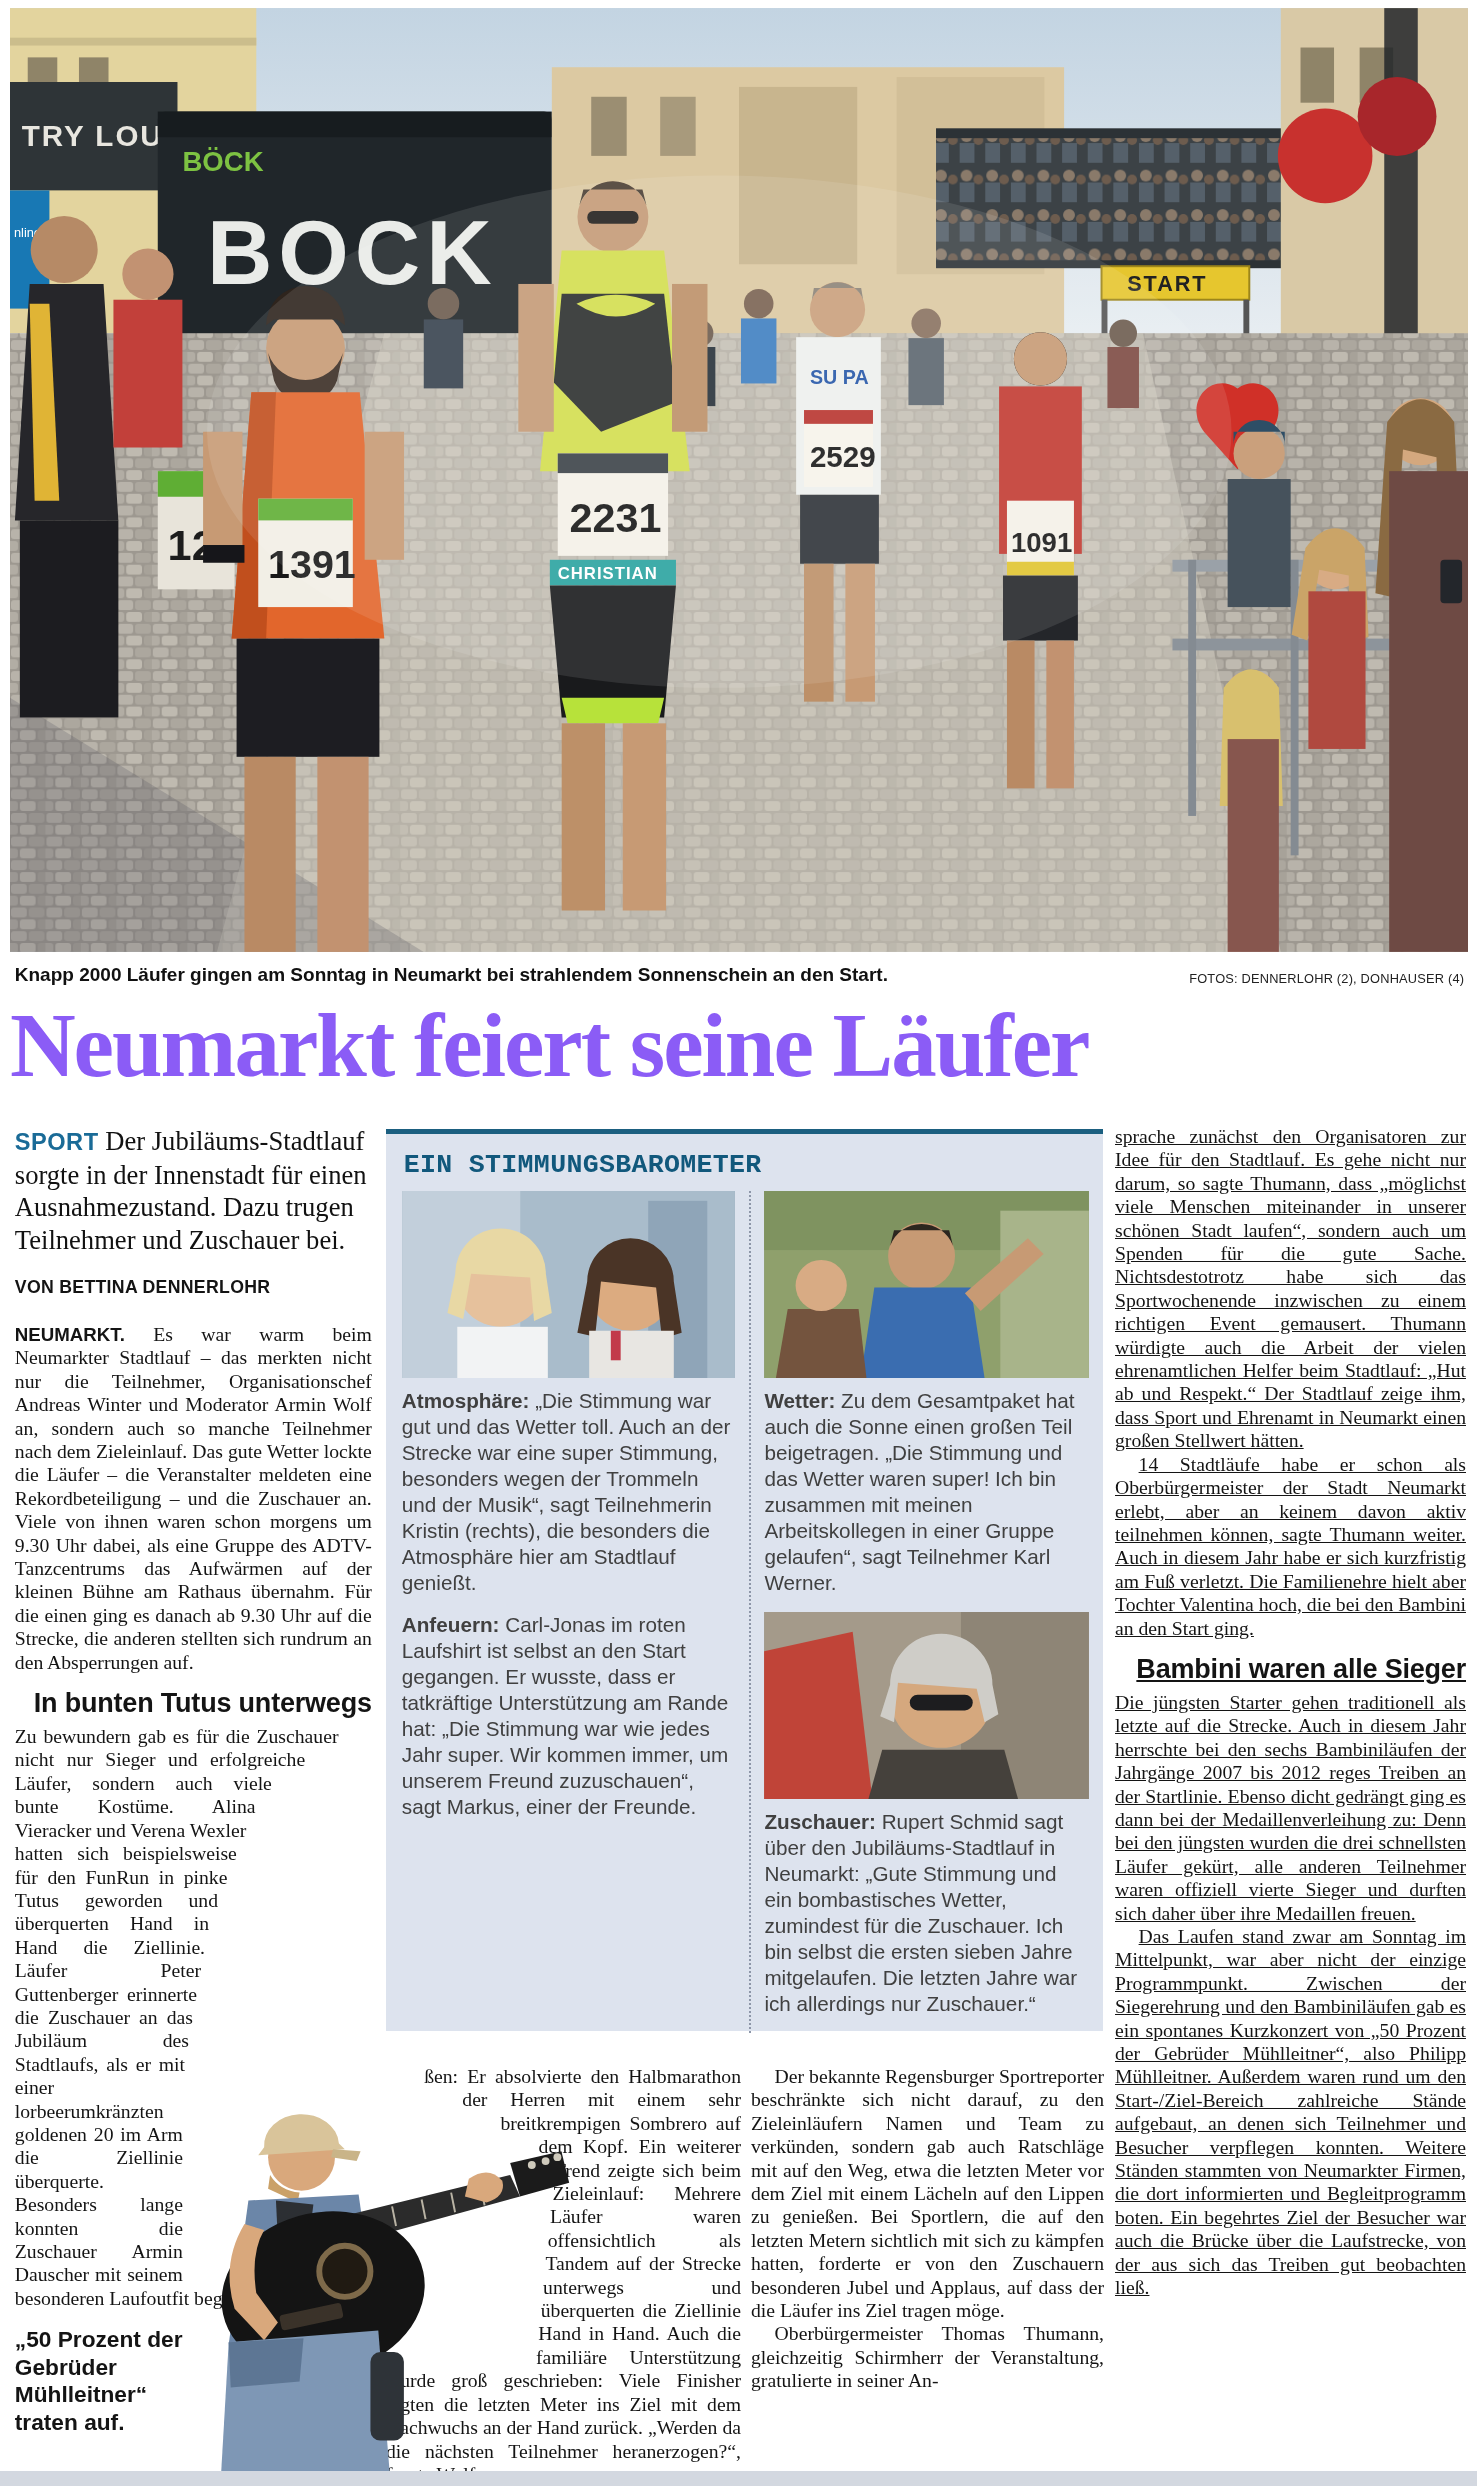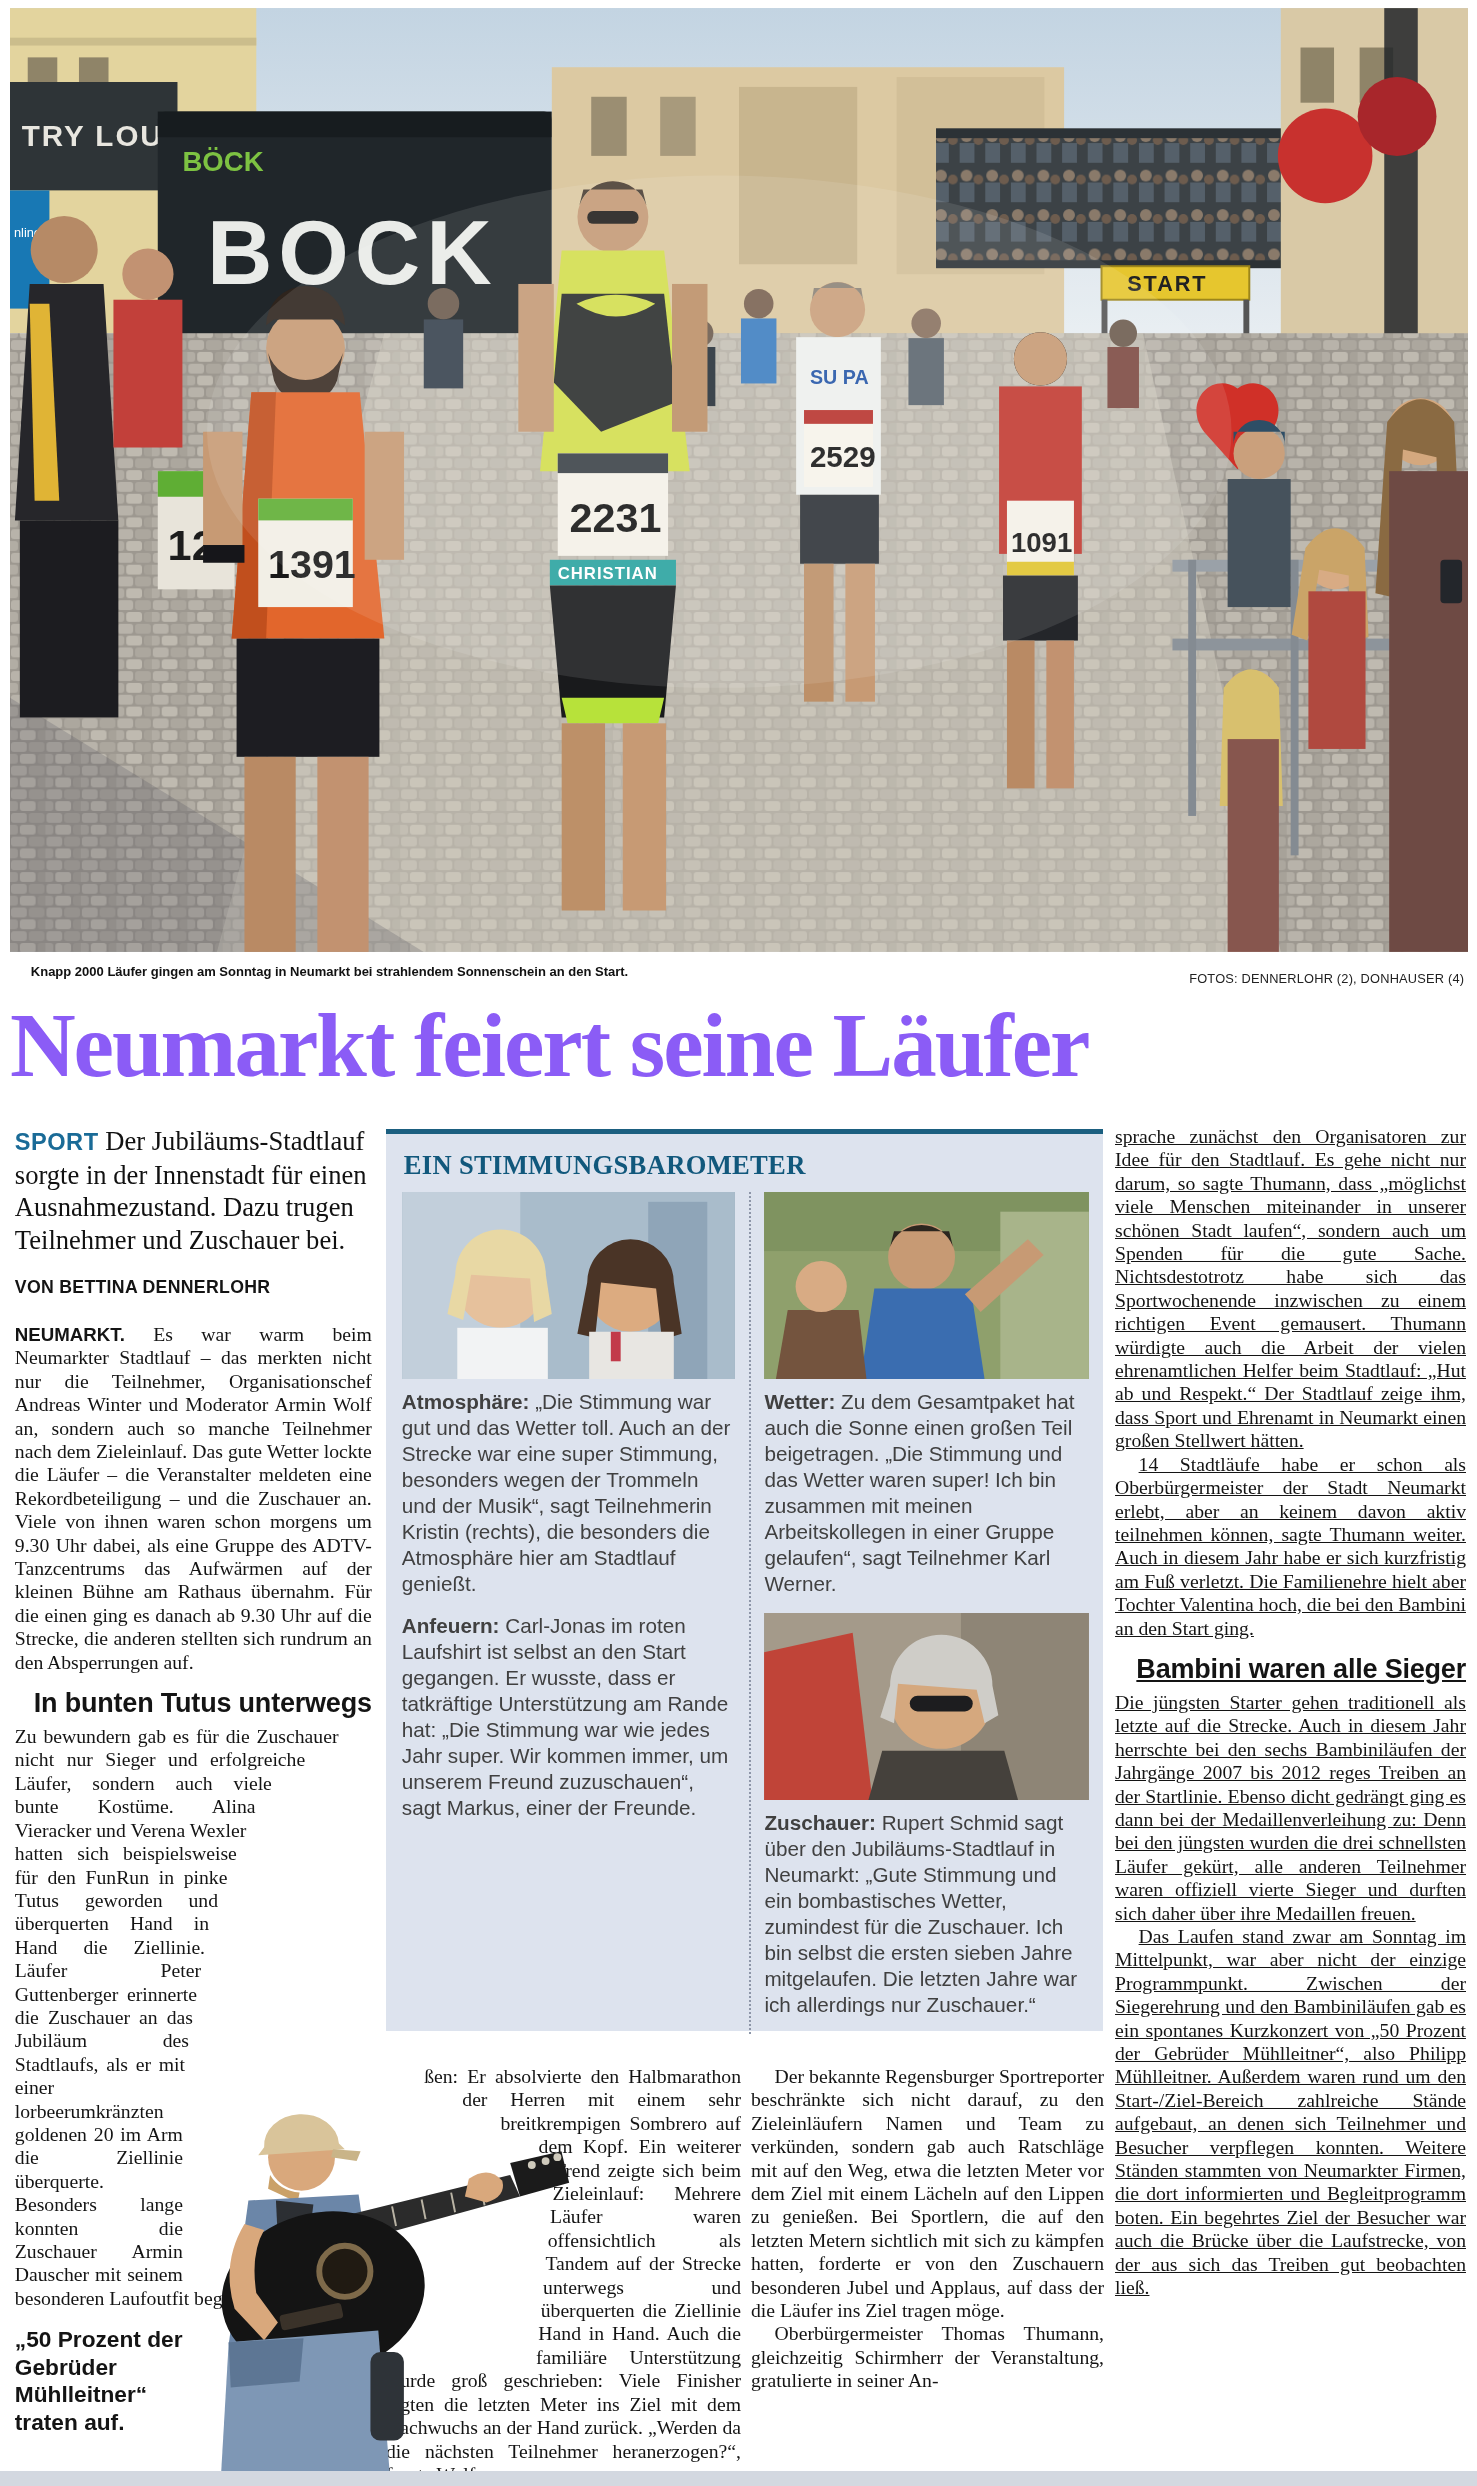--- a/index.html
+++ b/index.html
@@ -4,21 +4,21 @@
 <style>
   html,body{margin:0;padding:0;background:#ffffff;}
   body{width:1478px;height:2486px;position:relative;font-family:"Liberation Serif",serif;color:#141414;overflow:hidden;}
   .abs{position:absolute;}
 
   
   #main-photo{left:9.9px;top:7.9px;width:1458px;height:944px;overflow:hidden;background:#cdd8e0;}
   #main-photo svg{display:block;}
 
   
-  #photo-caption{left:14.8px;top:964px;width:1064px;font-family:"Liberation Sans",sans-serif;font-weight:bold;font-size:13px;color:#111;margin-left:16px;}
+  #photo-caption{left:14.8px;top:964px;width:1064px;font-family:"Liberation Sans",sans-serif;font-weight:bold;font-size:19px;color:#111;}
   #photo-credit{right:13.8px;top:971px;font-family:"Liberation Sans",sans-serif;font-size:12.8px;color:#222;letter-spacing:0.2px;}
 
   
   #headline{left:9.9px;top:993px;width:1438px;font-size:91px;font-weight:bold;letter-spacing:-2px;color:#8b5cf6;font-family:"Liberation Serif",serif;}
 
   
   .col{position:absolute;text-align:justify;font-size:19.7px;line-height:23.4px;}
   #col1{left:14.8px;top:1125px;width:357px;height:1354px;}
   #col4{left:1115px;top:1125px;width:351px;height:1354px;overflow:hidden;text-decoration:underline;}
   #col2b{left:386px;top:2065px;width:355px;height:418px;overflow:hidden;}
@@ -34,21 +34,21 @@
 
   
   .gp-spacer-right{float:right;width:183px;height:347px;margin-top:203px;margin-left:5.9px;
     shape-outside:polygon(100% 0,42% 14%,14% 38%,0 66%,0 100%,100% 100%);}
   .gp-spacer-left{float:left;width:160px;height:110px;margin-top:193px;margin-right:7.9px;
     shape-outside:polygon(0 0,100% 34%,88% 100%,0 100%);}
   #guitar-caption{width:193px;font-family:"Liberation Sans",sans-serif;font-weight:bold;font-size:22.7px;line-height:27.6px;text-align:left;margin-top:15.8px;}
 
   
   #barometer{left:386px;top:1129px;width:717px;height:902px;background:#dde3ee;border-top:5.9px solid #1b5f80;box-sizing:border-box;padding:11.8px 13.8px 0 15.8px;}
-  #barometer-title{font-family:Liberation Serif, serif;font-weight:bold;font-size:26.6px;color:#11587c;letter-spacing:0.3px;margin:3.9px 0 11.8px 2px;}
+  #barometer-title{font-family:Liberation Mono, monospace;font-weight:bold;font-size:26.6px;color:#11587c;letter-spacing:0.3px;margin:3.9px 0 11.8px 2px;}
   .bar-cols{display:flex;}
   .bar-col{width:333px;}
   .bar-col + .bar-col{border-left:2px dotted #8d96a8;padding-left:13.8px;margin-left:13.8px;width:325px;}
   .bar-photo{width:100%;height:187px;overflow:hidden;background:#9fb2c4;}
   .bar-caption{font-family:"Liberation Sans",sans-serif;font-size:20.7px;line-height:26px;color:#404040;margin:9.9px 0 15.8px 0;text-align:left;}
   .bar-caption b{font-weight:bold;}
 
   
   #guitar-figure{left:185px;top:2106px;width:424px;height:372px;pointer-events:none;}
 

